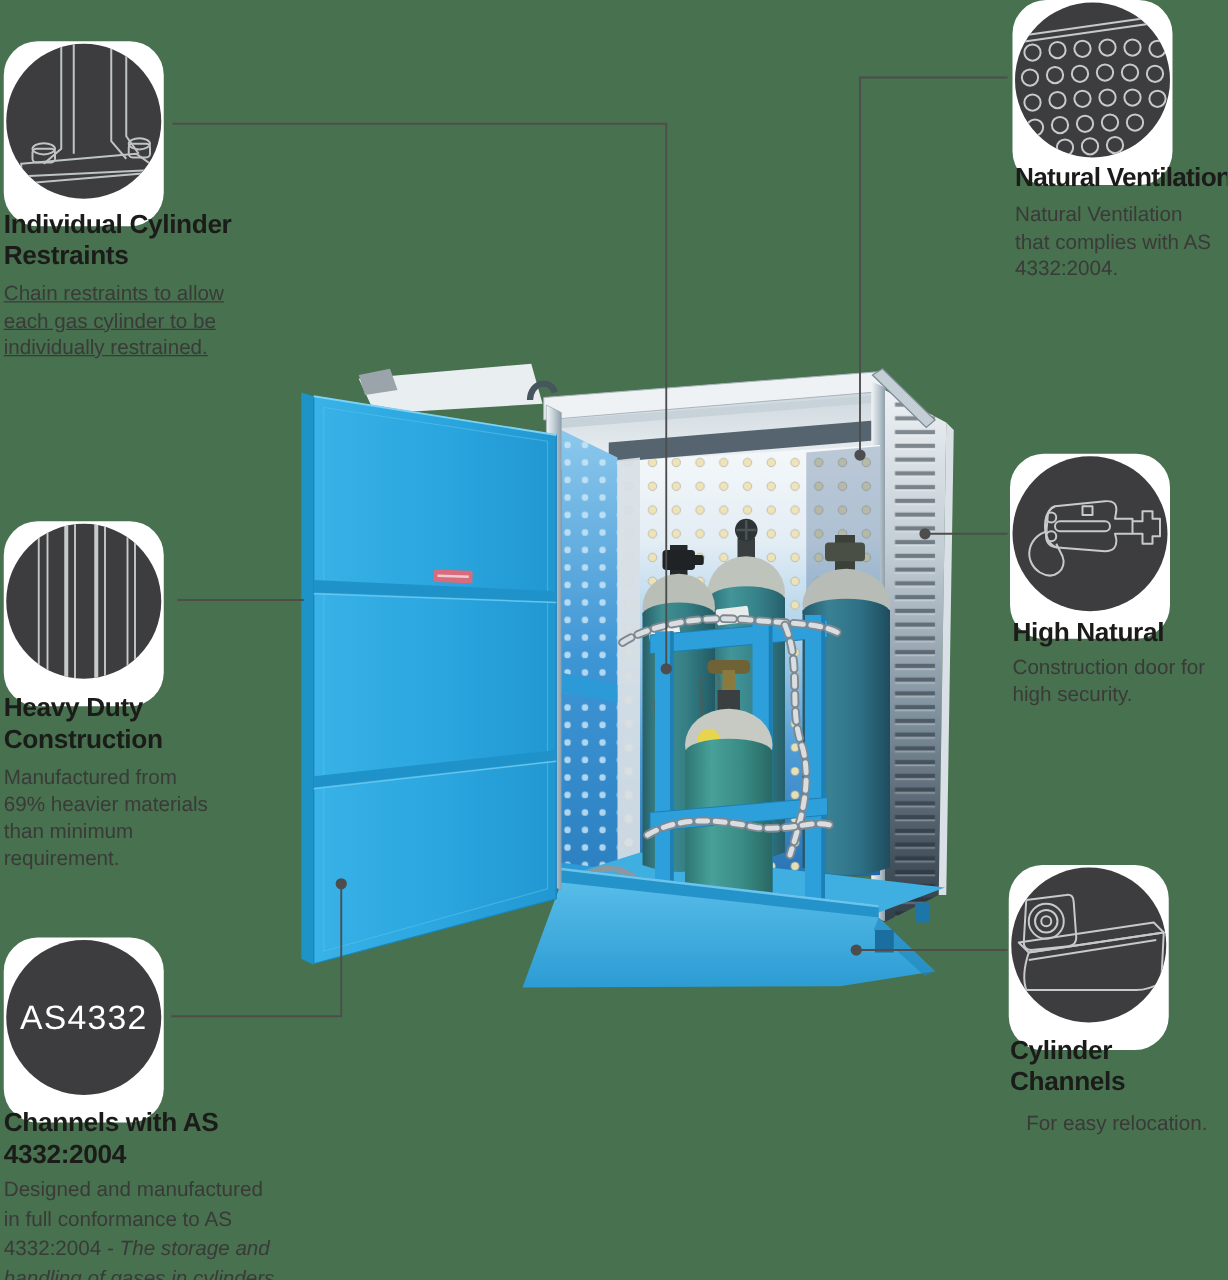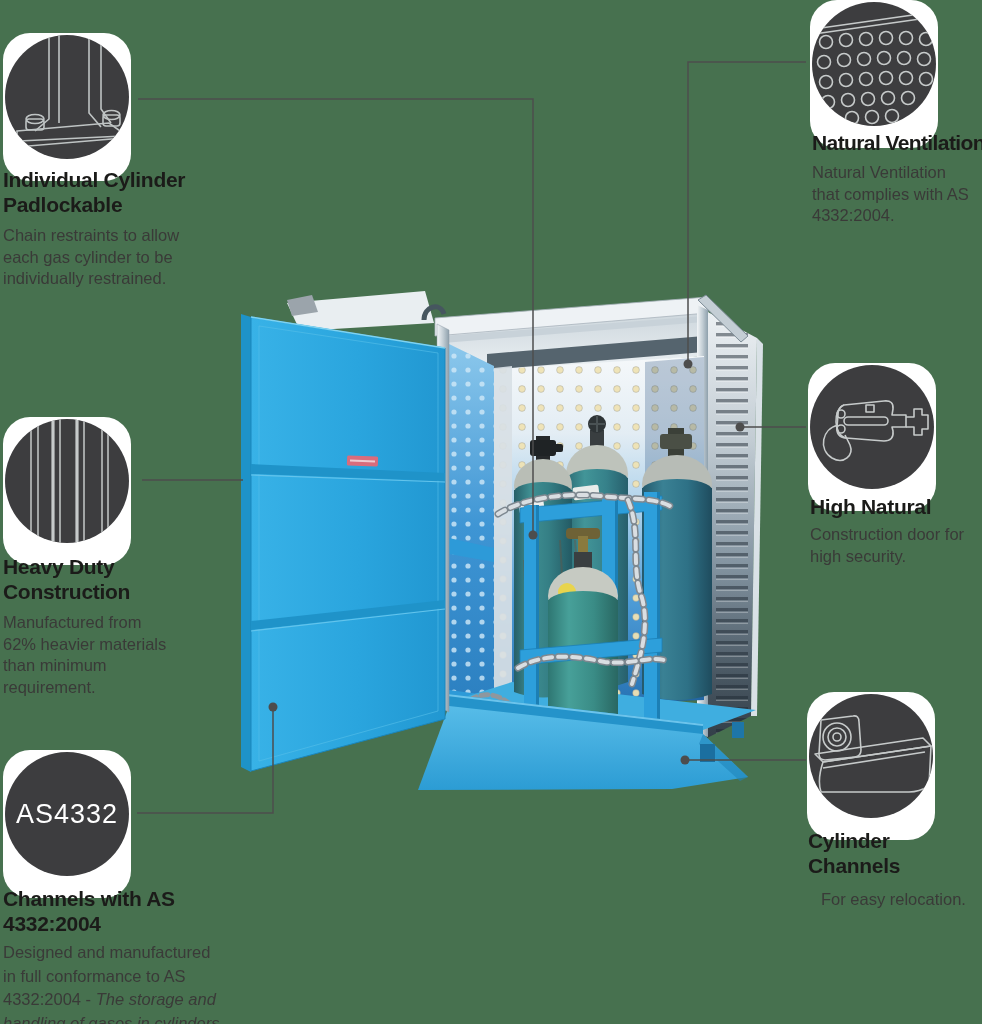--- a/index.html
+++ b/index.html
@@ -254,22 +254,22 @@
           <path d="M12,96 L104,88 L118,98 L118,103 L12,112 Z"></path>
           <path d="M14,106 L118,101"></path>
           <rect x="21" y="84" width="18" height="11" rx="3"></rect>
             <ellipse cx="30" cy="84" rx="9" ry="4.5"></ellipse>
           <rect x="98" y="80" width="17" height="11" rx="3"></rect>
             <ellipse cx="106.5" cy="80" rx="8.5" ry="4.5"></ellipse>
         </svg>
       </div>
     </div>
     <h3 class="f-title" style="left:0;top:134px;">Individual Cylinder
-Padlockable</h3>
-    <p class="f-body" style="left:0;top:192px;">Chain restraints to allow
+Restraints</h3>
+    <p class="f-body" style="left:0;top:192px;text-decoration:underline;">Chain restraints to allow
 each gas cylinder to be
 individually restrained.</p>
   </div>
 
   <div class="feature" id="f-ventilation" style="left:810px;top:0;width:175px;">
     <div class="tile">
       <div class="disc">
         <svg viewBox="0 0 124 124" width="124" height="124" fill="none" stroke="#C6CACA" stroke-width="1.6">
           <path d="M2,27 L122,10"></path>
             <path d="M2,32 L122,15"></path>
@@ -321,21 +321,21 @@
           <line x1="72" y1="0" x2="72" y2="124" stroke-width="3.2"></line>
           <line x1="79" y1="0" x2="79" y2="124" stroke-width="1.5"></line>
           <line x1="97" y1="0" x2="97" y2="124" stroke-width="1.5"></line>
           <line x1="103" y1="0" x2="103" y2="124" stroke-width="1.5"></line>
         </svg>
       </div>
     </div>
     <h3 class="f-title" style="left:0;top:137px;">Heavy Duty
 Construction</h3>
     <p class="f-body" style="left:0;top:195px;">Manufactured from
-62% heavier materials
+69% heavier materials
 than minimum
 requirement.</p>
   </div>
 
   <div class="feature" id="f-as4332" style="left:3px;top:750px;width:250px;">
     <div class="tile">
       <div class="disc">
         <div class="badge-text">AS4332</div>
       </div>
     </div>

